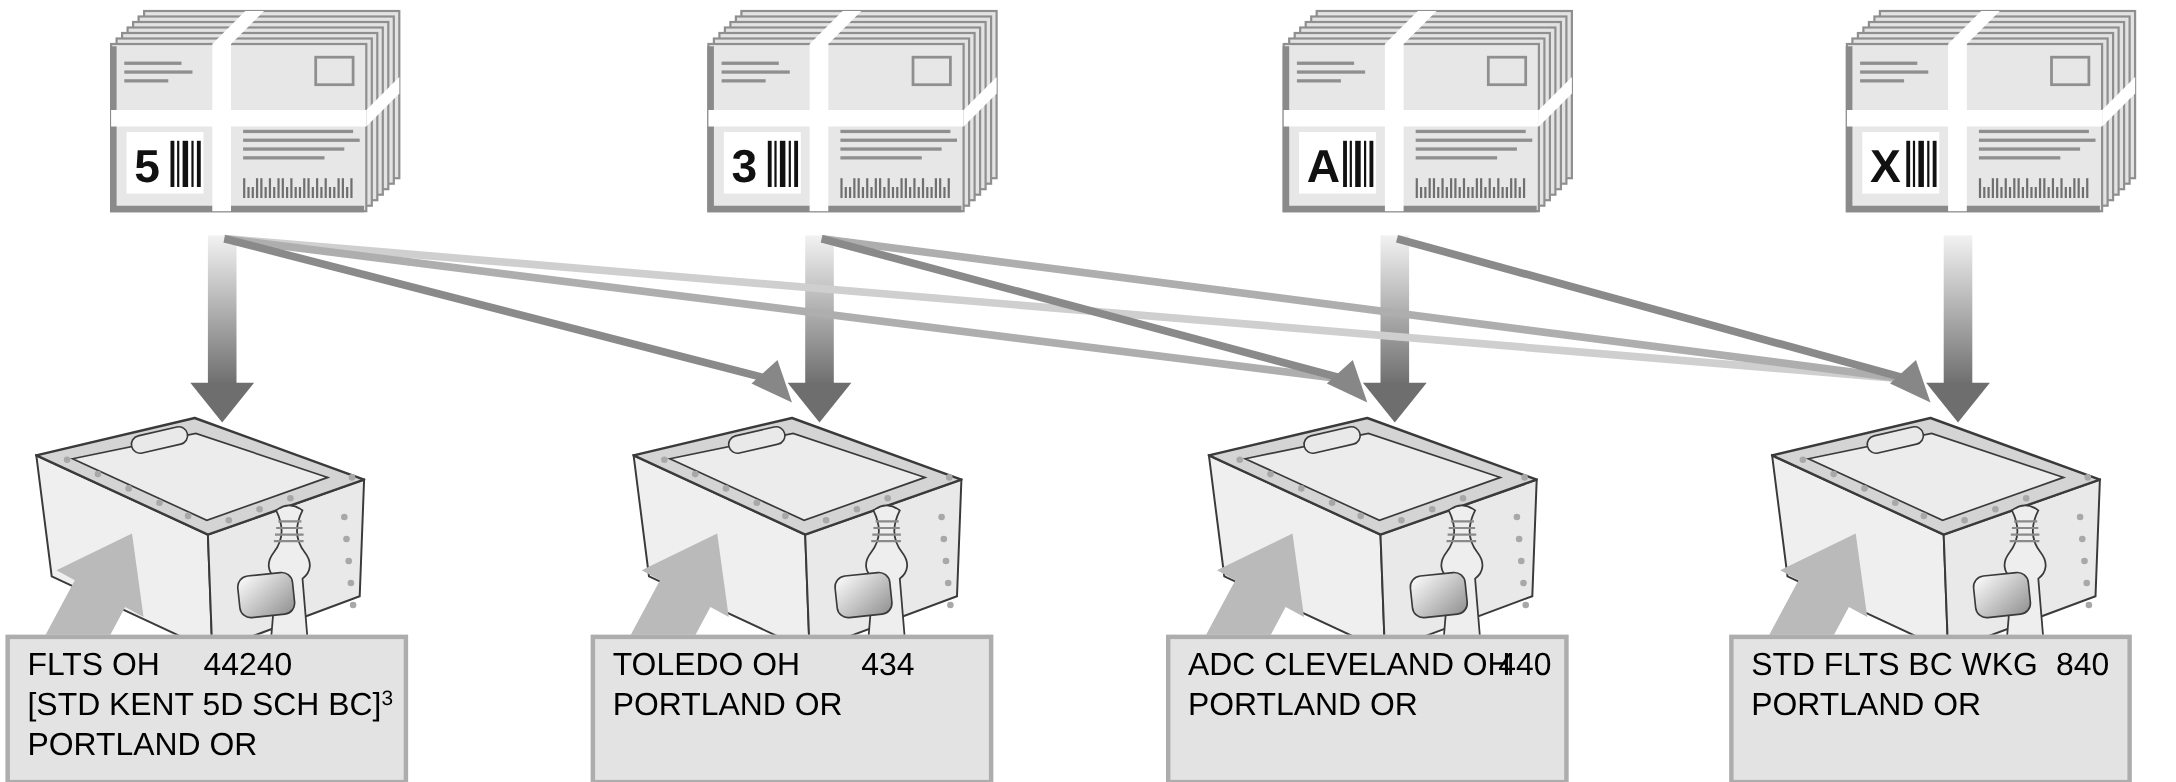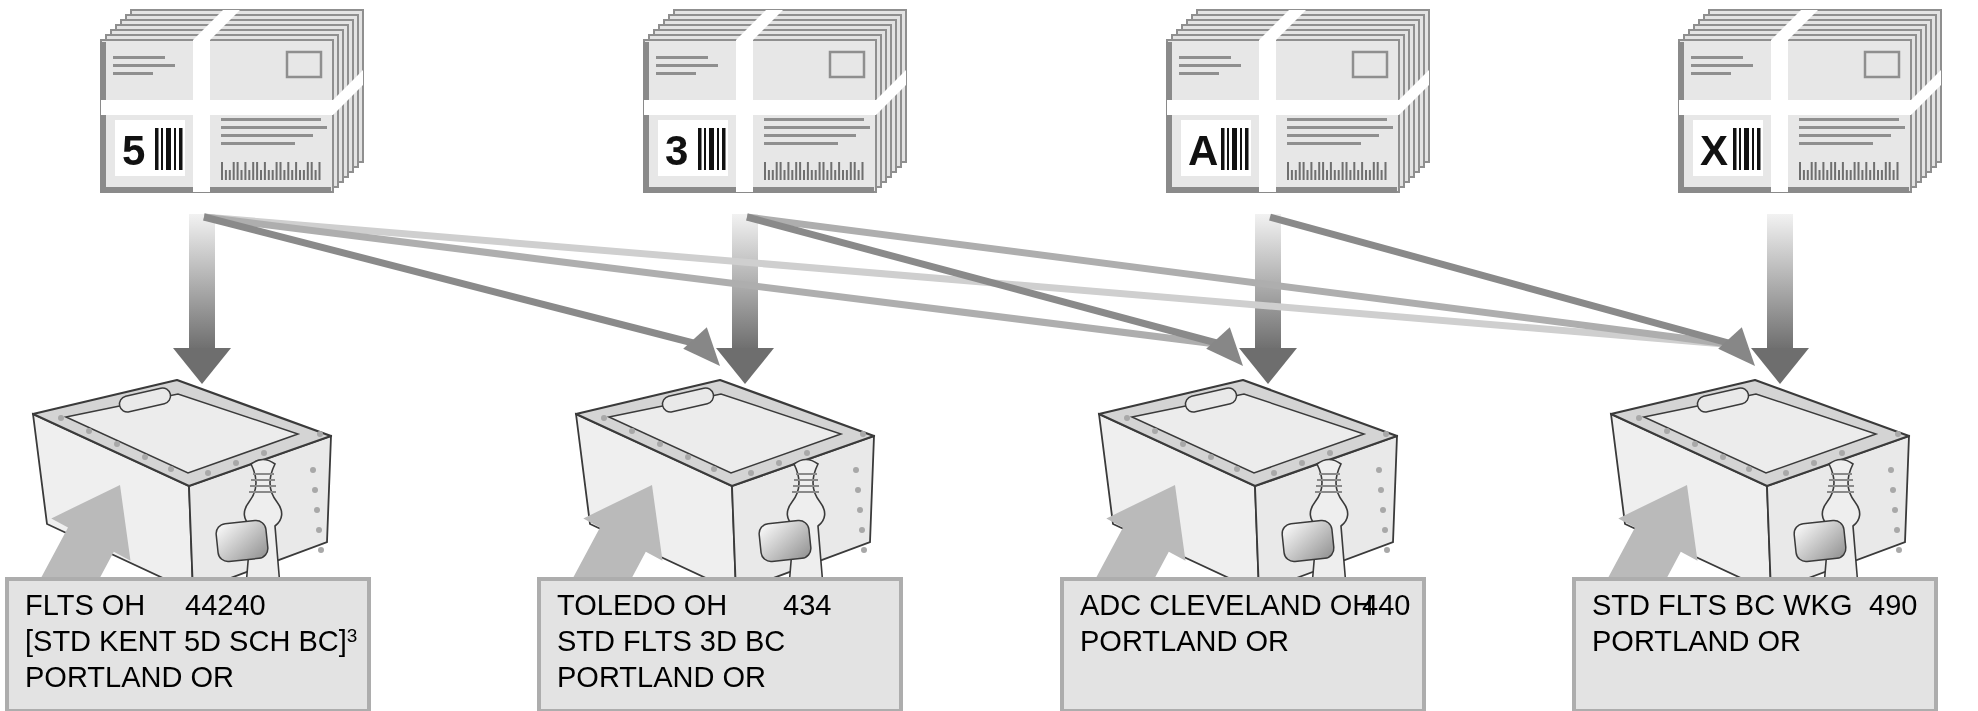--- a/index.html
+++ b/index.html
@@ -458,34 +458,31 @@
     <div class="bl">
       <span>[STD KENT 5D SCH BC]</span><sup>3</sup>
     </div>
     <div class="bl">PORTLAND OR</div>
   </div>
     <div class="label-box" style="left:537px">
     <div class="bl">
       <span>TOLEDO OH</span>
       <span class="num" style="left:226px">434</span>
     </div>
-    <div class="bl">
-      <span>STD FLTS 3D BC</span><sup></sup>
-    </div>
     <div class="bl">PORTLAND OR</div>
   </div>
     <div class="label-box" style="left:1060px">
     <div class="bl">
       <span>ADC CLEVELAND OH</span>
       <span class="num" style="left:282px">440</span>
     </div>
     <div class="bl">PORTLAND OR</div>
   </div>
     <div class="label-box" style="left:1572px">
     <div class="bl">
-      <span class="num" style="left:277px">490</span>
+      <span class="num" style="left:277px">840</span>
     </div>
     <div class="bl">
       <span>STD FLTS BC WKG</span><sup></sup>
     </div>
     <div class="bl">PORTLAND OR</div>
   </div>
   </div>
 
 </body></html>

